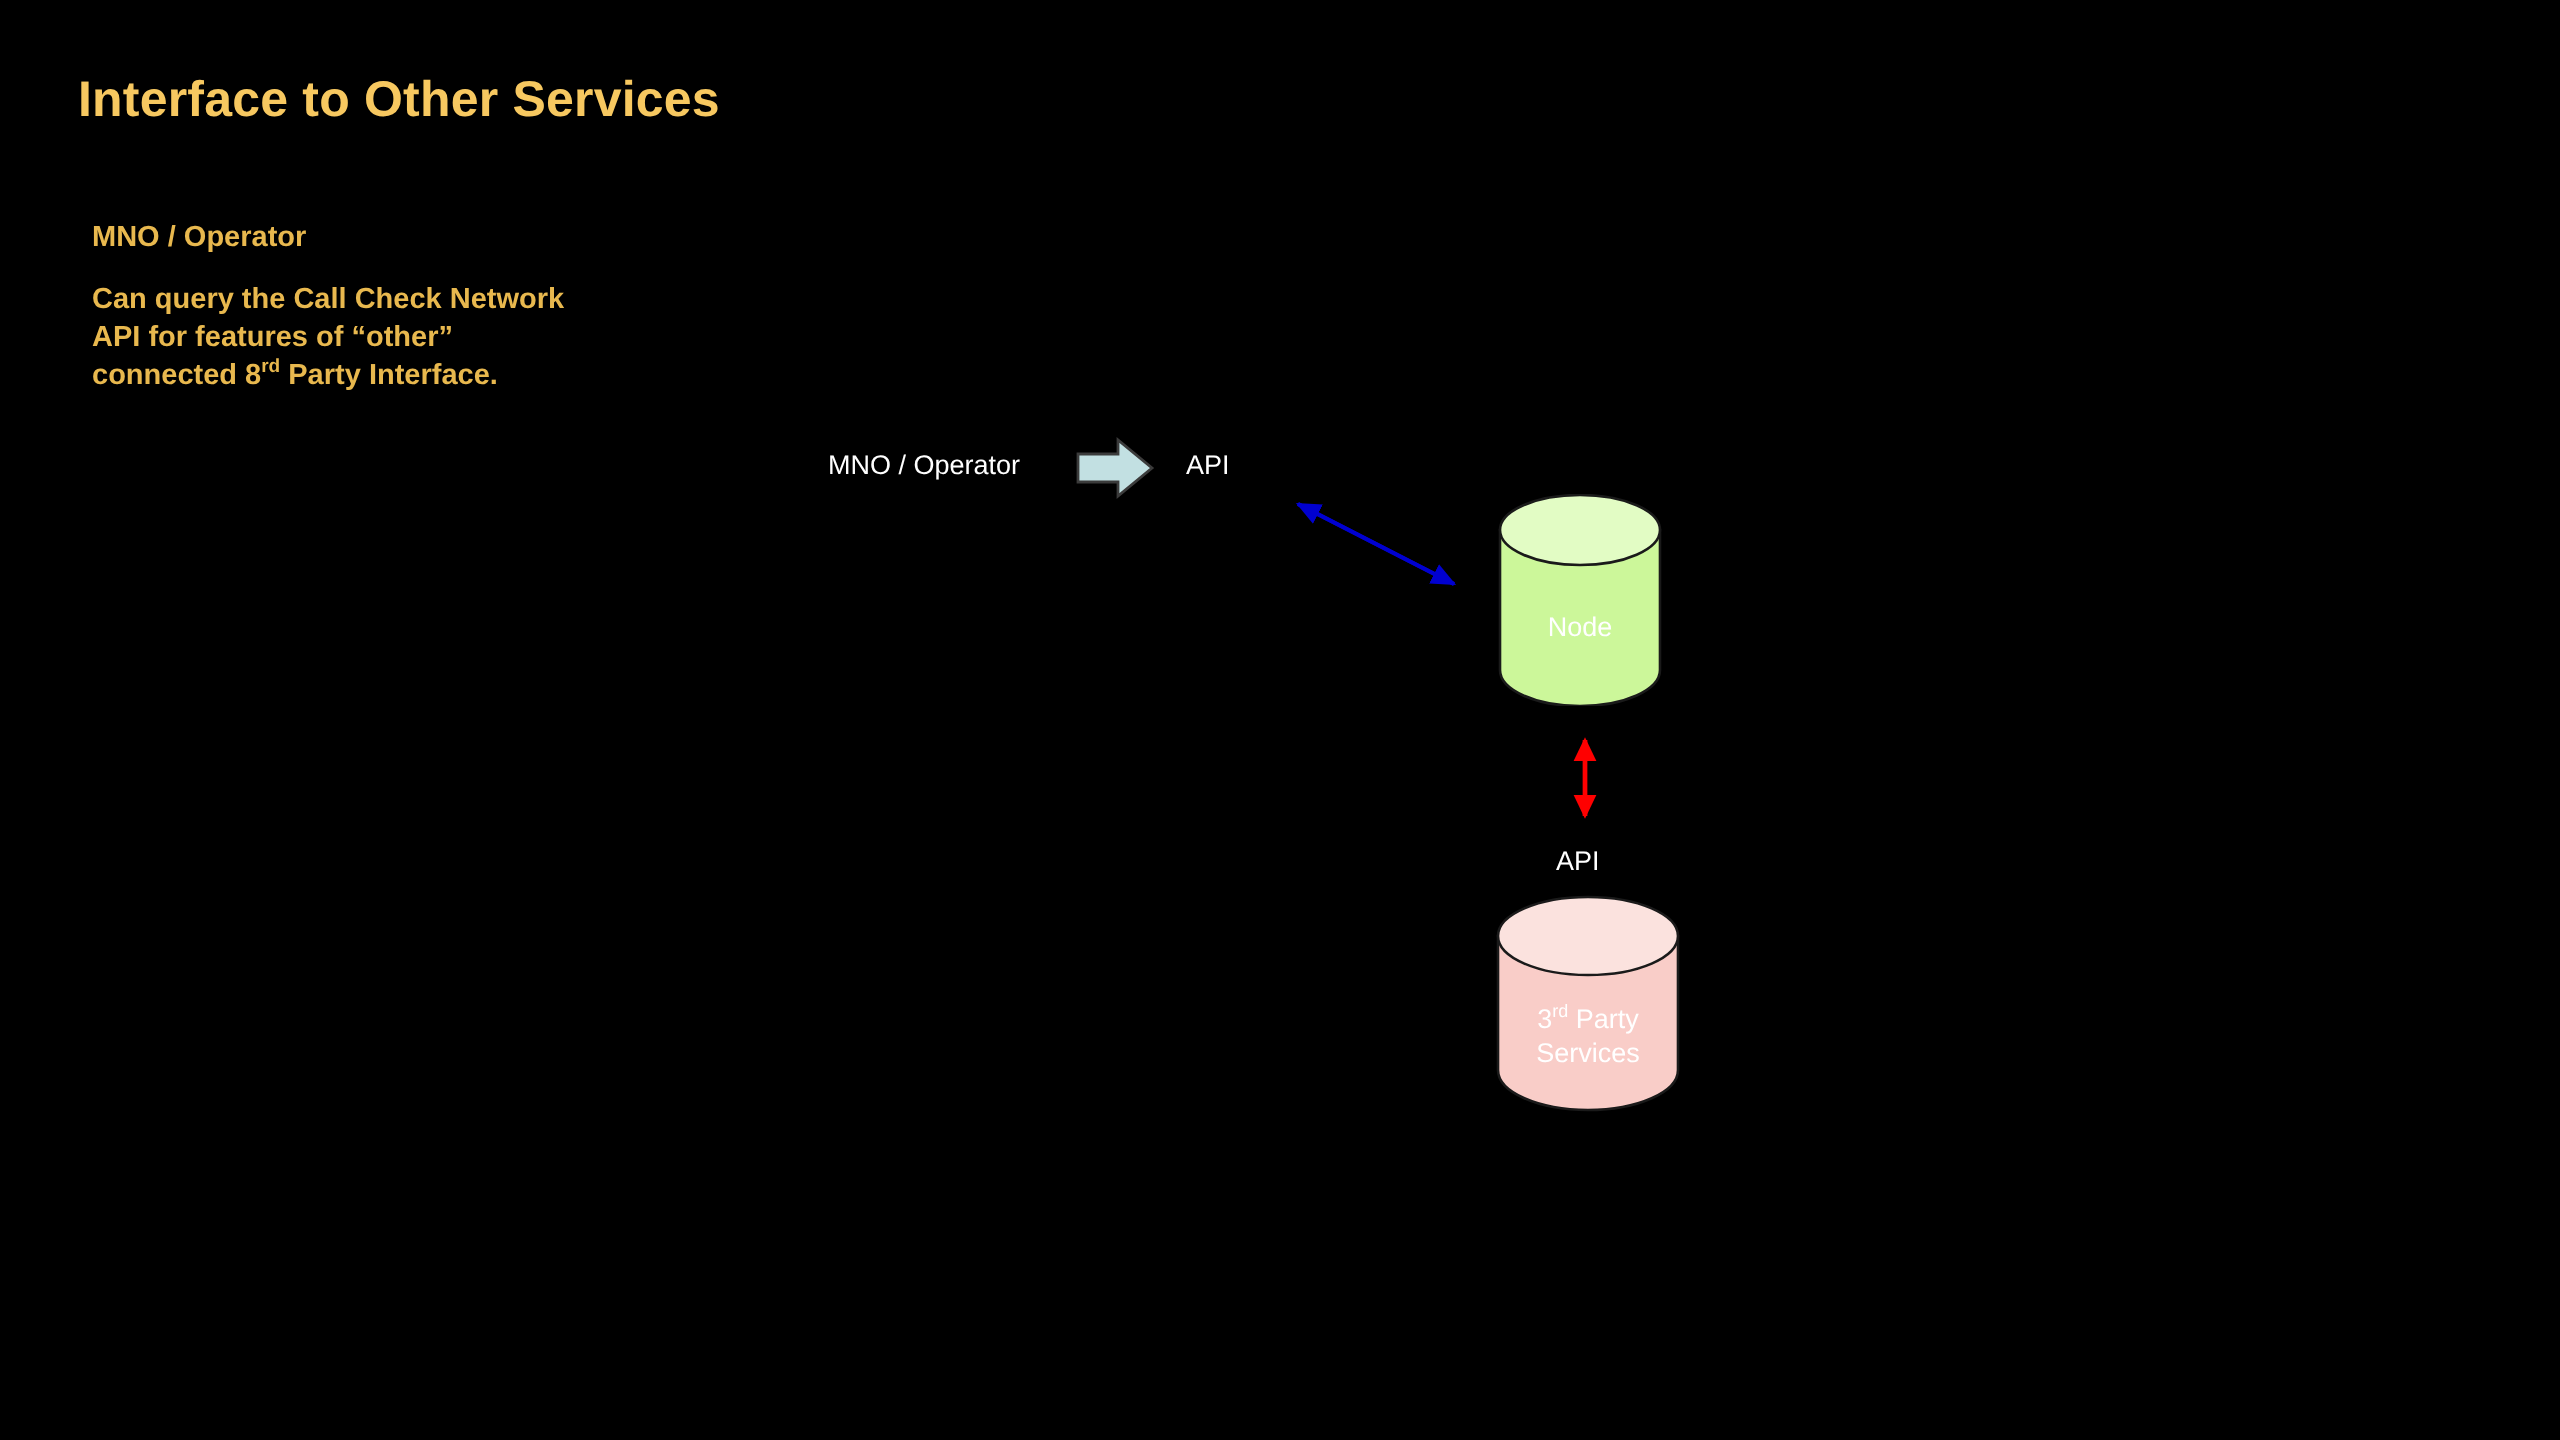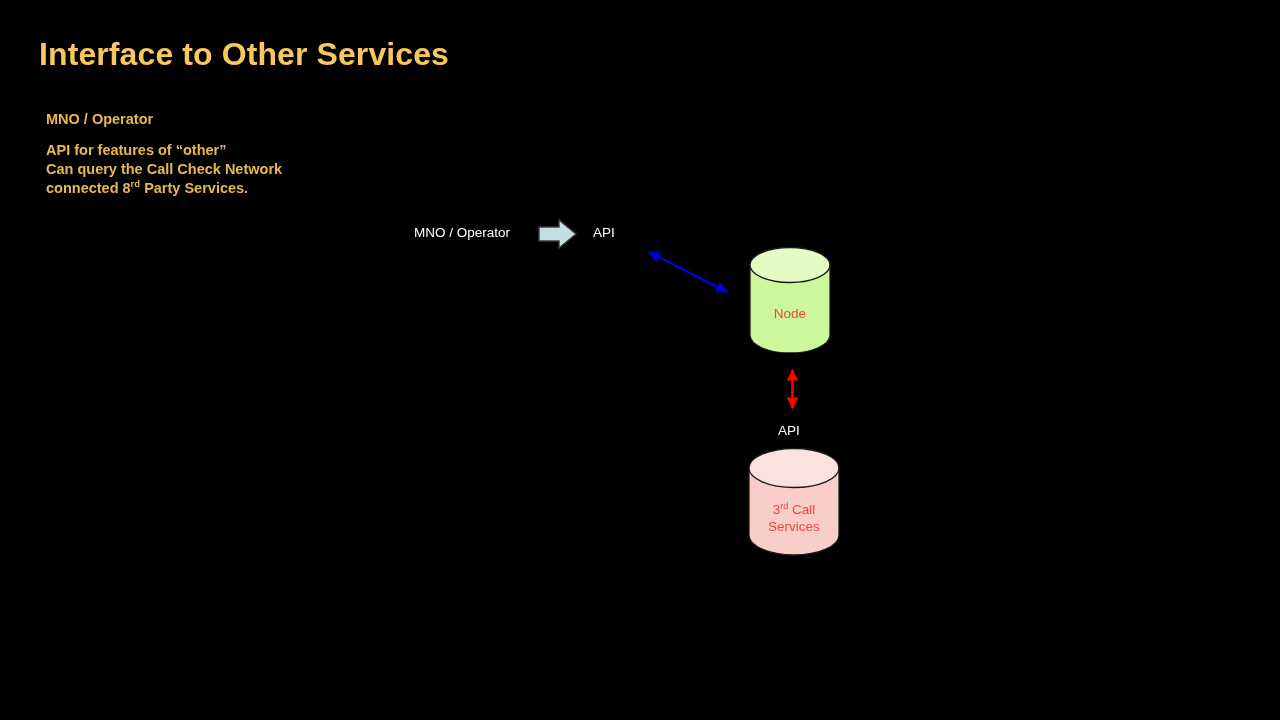--- a/index.html
+++ b/index.html
@@ -20,21 +20,21 @@
     position: absolute;
     inset: 0;
     background: #000000;
   }
 
   
   .slide-title {
     position: absolute;
     left: 39px;
     top: 36px;
-    font-size: 32px;
+    font-size: 25px;
     font-weight: bold;
     color: #f7c860;
     letter-spacing: 0.1px;
     white-space: nowrap;
   }
 
   
   .sub-heading {
     position: absolute;
     left: 46px;
@@ -104,21 +104,21 @@
   }
   #cyl-node    { left: 748px; top: 247px; width: 84px;  height: 106px; }
   #cyl-3rd     { left: 747px; top: 447px; width: 94px;  height: 110px; }
 
   .cyl-text {
     position: absolute;
     left: 0;
     width: 100%;
     text-align: center;
     font-size: 13.5px;
-    color: #ef4444;
+    color: #ffffff;
     line-height: 17px;
     pointer-events: none;
   }
   #cyl-node .cyl-text { top: 58px; }
   #cyl-3rd  .cyl-text { top: 54px; }
   .cyl-text sup {
     font-size: 9px;
     vertical-align: super;
     line-height: 0;
   }
@@ -126,23 +126,23 @@
 </head>
 <body>
 
 <div class="slide">
 
   <div class="slide-title">Interface to Other Services</div>
 
   <div class="sub-heading">MNO / Operator</div>
 
   <div class="body-text">
+    <div>Can query the Call Check Network</div>
     <div>API for features of “other”</div>
-    <div>Can query the Call Check Network</div>
-    <div><span>connected 8</span><sup>rd</sup><span> Party Services.</span></div>
+    <div><span>connected 8</span><sup>rd</sup><span> Party Interface.</span></div>
   </div>
 
   <div class="diagram-label" id="lbl-mno-operator">MNO / Operator</div>
 
   <div class="diagram-label" id="lbl-api-top">API</div>
 
   <div class="diagram-label" id="lbl-api-mid">API</div>
 
   <div class="block-arrow">
     <svg width="40" height="32" viewBox="0 0 40 32">
@@ -184,18 +184,18 @@
     </svg>
     <div class="cyl-text">Node</div>
   </div>
 
   <div class="cylinder" id="cyl-3rd">
     <svg width="94" height="110" viewBox="0 0 94 110">
       <path d="M2,21 L2,88 A45,20 0 0 0 92,88 L92,21 Z" fill="#f9cdc8" stroke="#1a1a1a" stroke-width="1.3"></path>
       <ellipse cx="47" cy="21" rx="45" ry="19.5" fill="#fbe2de" stroke="#1a1a1a" stroke-width="1.3"></ellipse>
     </svg>
     <div class="cyl-text">
-      <div><span>3</span><sup>rd</sup><span> Call</span></div>
+      <div><span>3</span><sup>rd</sup><span> Party</span></div>
       <div>Services</div>
     </div>
   </div>
 
 </div>
 
 </body></html>

